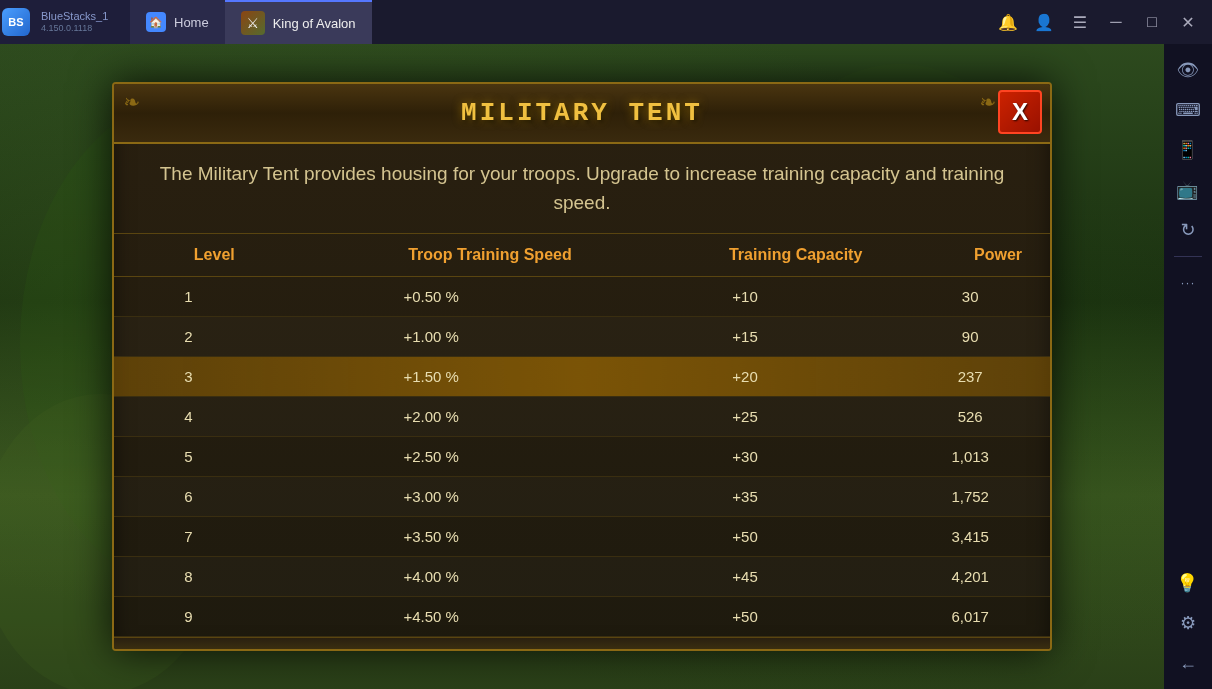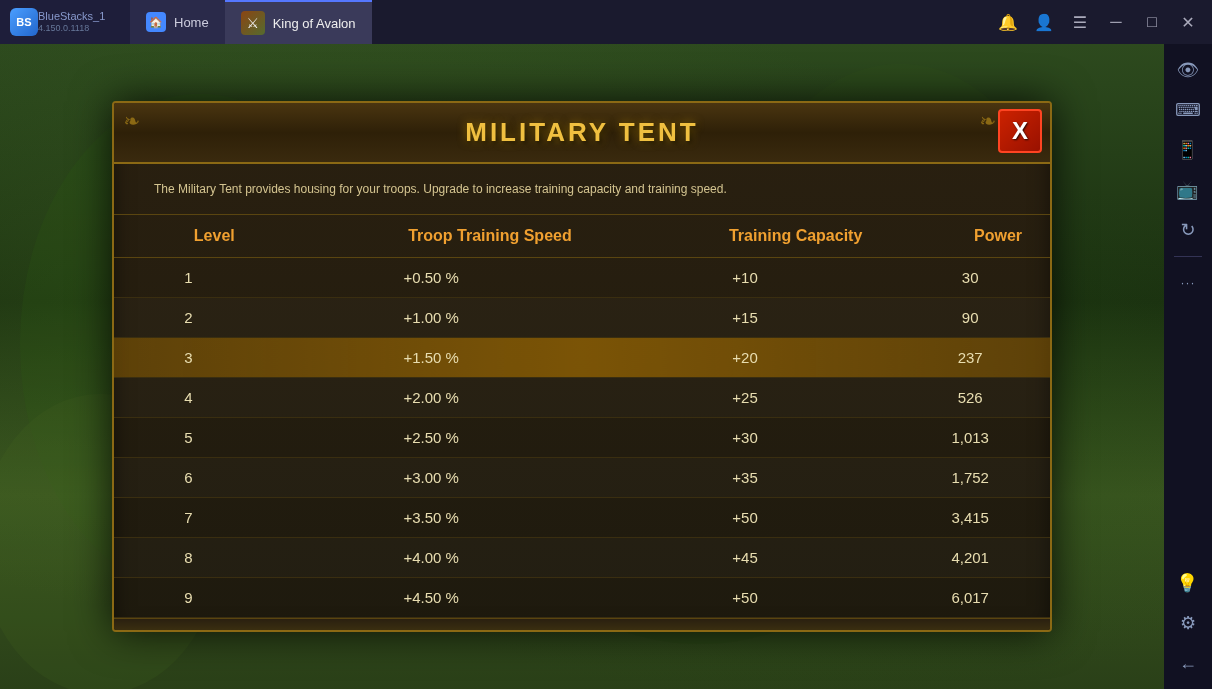--- a/index.html
+++ b/index.html
@@ -23,22 +23,22 @@
       align-items: center;
       z-index: 100;
     }
 
     .bs-logo {
       width: 130px;
       height: 44px;
       background: #1e1e3a;
       display: flex;
       align-items: center;
-      padding: 6px 10px;
-      gap: 0;
+      padding: 6px 2px;
+      gap: 11px;
     }
 
     .bs-logo-icon {
       width: 28px;
       height: 28px;
       background: linear-gradient(135deg, #4a9eff, #2266cc);
       border-radius: 6px;
       display: flex;
       align-items: center;
       justify-content: center;
@@ -201,21 +201,21 @@
       position: relative;
       border-radius: 2px 2px 0 0;
     }
 
     .dialog-title {
       color: #f0c040;
       font-size: 26px;
       font-weight: bold;
       letter-spacing: 3px;
       text-shadow: 0 0 10px rgba(240,180,0,0.5), 2px 2px 4px rgba(0,0,0,0.8);
-      font-family: Liberation Sans, sans-serif;
+      font-family: Liberation Mono, monospace;
     }
 
     
     .dialog-corner {
       position: absolute;
       width: 24px;
       height: 24px;
       color: #8B6914;
       font-size: 20px;
     }
@@ -236,22 +236,23 @@
       justify-content: center;
       cursor: pointer;
       font-size: 24px;
       font-weight: bold;
       color: white;
       text-shadow: 1px 1px 2px rgba(0,0,0,0.8);
     }
 
     .dialog-desc {
       padding: 16px 40px;
+      text-align: center;
       color: #d4c490;
-      font-size: 12px;
+      font-size: 19px;
       line-height: 1.5;
       border-bottom: 1px solid #5a4510;
     }
 
     
     .data-table {
       width: 100%;
       border-collapse: collapse;
     }
 

